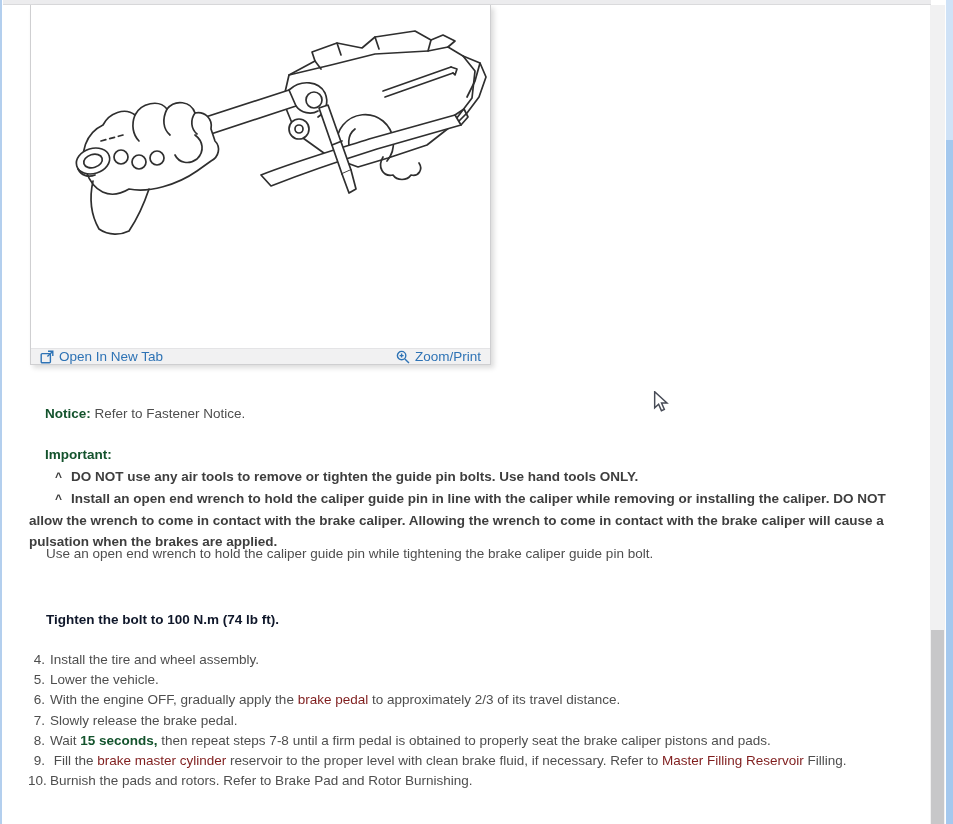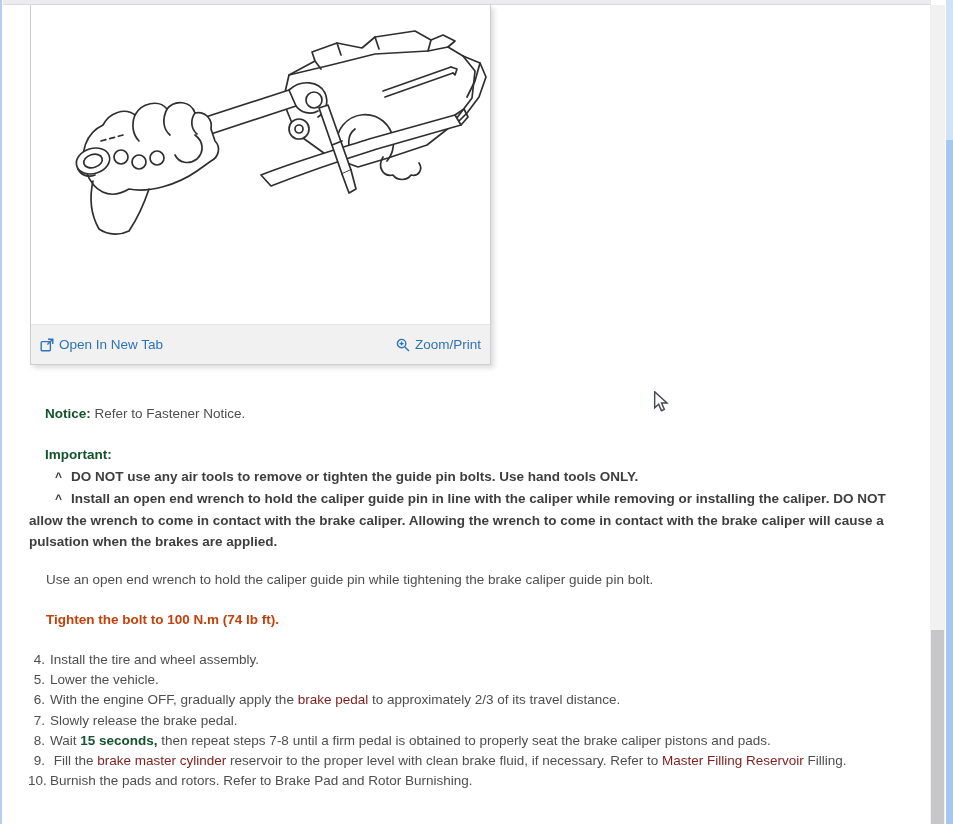--- a/index.html
+++ b/index.html
@@ -9,35 +9,35 @@
   }
   .screen{position:absolute;inset:0;}
   .top-band{position:absolute;left:3px;top:0;width:928px;height:4px;background:#ececee;border-bottom:1px solid #dadadc;}
   .left-edge{position:absolute;left:0;top:0;width:2px;height:824px;background:#b3cfee;}
 
   
   .panel{position:absolute;left:30px;top:5px;width:461px;height:360px;box-sizing:border-box;
     background:#fff;border:1px solid #cfcfd1;border-top:none;
     box-shadow:3px 3px 5px rgba(0,0,0,.14);}
   .figure-area{position:absolute;left:0;top:0;right:0;bottom:28px;background:#fff;overflow:hidden;}
-  .panel-footer{position:absolute;left:0;right:0;bottom:0;height:40px;background:#f1f1f2;border-top:1px solid #e4e4e6;
+  .panel-footer{position:absolute;left:0;right:0;bottom:0;height:16px;background:#f1f1f2;border-top:1px solid #e4e4e6;
     display:flex;align-items:center;justify-content:space-between;padding:0 9px;box-sizing:border-box;}
   .flink{display:flex;align-items:center;gap:5px;color:#2e73b5;font-size:13.5px;text-decoration:none;cursor:pointer;}
   .flink svg{display:block;}
 
   
   .para{position:absolute;margin:0;font-size:13.5px;line-height:20px;color:#4e4e4e;white-space:nowrap;}
   .para b, .bold{color:#14532d;font-weight:bold;}
   .notice{left:30px;top:404px;padding-left:15px;}
   .imp-label{left:30px;top:445px;padding-left:15px;}
   .imp-items{position:absolute;left:16px;top:466px;width:868px;margin-left:13px;}
   .imp-item{font-size:13.5px;line-height:21px;color:#3e3e3e;font-weight:bold;text-indent:26px;white-space:normal;margin:0 0 0 0;}
   .imp-item .caret{font-weight:bold;margin-right:9px;font-size:12px;}
-  .use-wrench{left:30px;top:570px;padding-left:16px;}
-  .torque{left:30px;top:610px;padding-left:16px;font-weight:bold;color:#c2410c;}
+  .use-wrench{left:30px;top:544px;padding-left:16px;}
+  .torque{left:30px;top:610px;padding-left:16px;font-weight:bold;color:#0f172a;}
   .steps{position:absolute;left:28px;top:650px;width:900px;}
   .step-row{display:flex;font-size:13.5px;line-height:20.2px;color:#4e4e4e;white-space:nowrap;}
   .sn{flex:none;width:17px;text-align:right;margin-right:5px;}
   .lnk{color:#7f1d1d;text-decoration:none;cursor:pointer;}
 
   
   .v-track{position:absolute;left:930px;top:5px;width:15px;height:819px;background:#f1f1f2;}
   .v-thumb{position:absolute;left:931px;top:630px;width:13px;height:194px;background:#c7c7c9;}
   .blue-track{position:absolute;right:0;top:0;width:7px;height:824px;background:#cfe2f7;}
   .blue-thumb{position:absolute;right:0;top:140px;width:7px;height:684px;background:#a4c8ee;}

